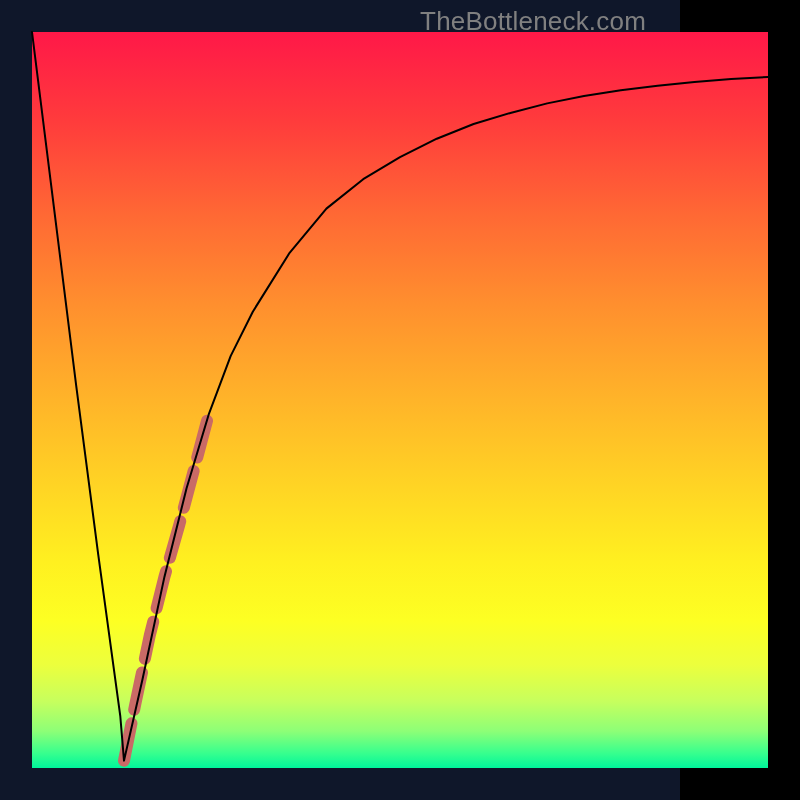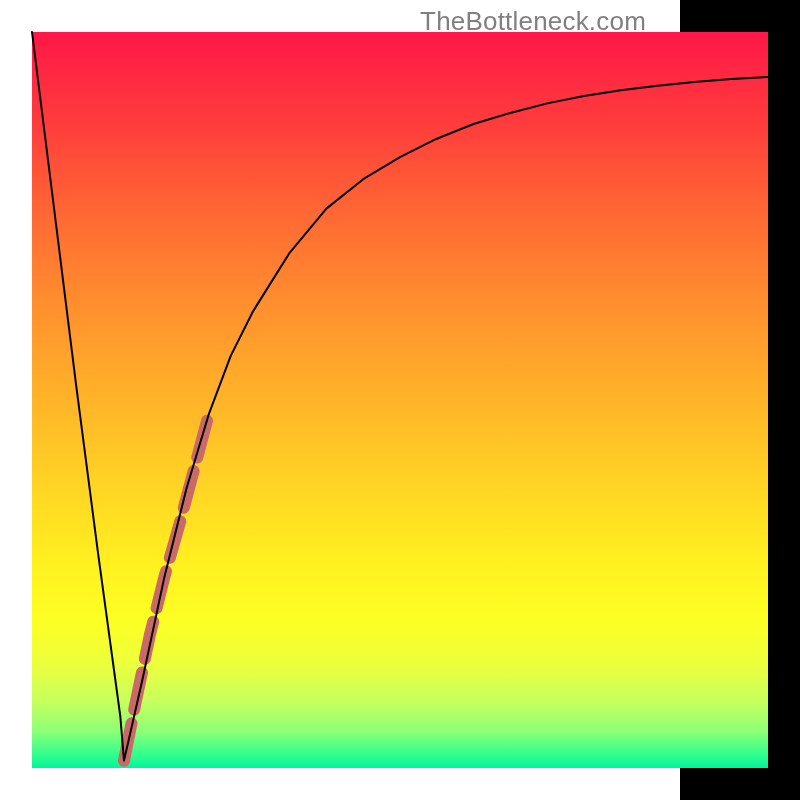--- a/index.html
+++ b/index.html
@@ -8,21 +8,21 @@
     width: 800px;
     height: 800px;
     overflow: hidden;
     background: #000;
     font-family: Arial, Helvetica, sans-serif;
   }
   .chart-container {
     position: relative;
     width: 680px;
     height: 800px;
-    background: #ffffff;
+    background: #0f172a;
   }
   .plot-area {
     position: absolute;
     left: 32px;
     top: 32px;
     width: 736px;
     height: 736px;
     background: linear-gradient(
       to bottom,
       #ff1848 0%,

